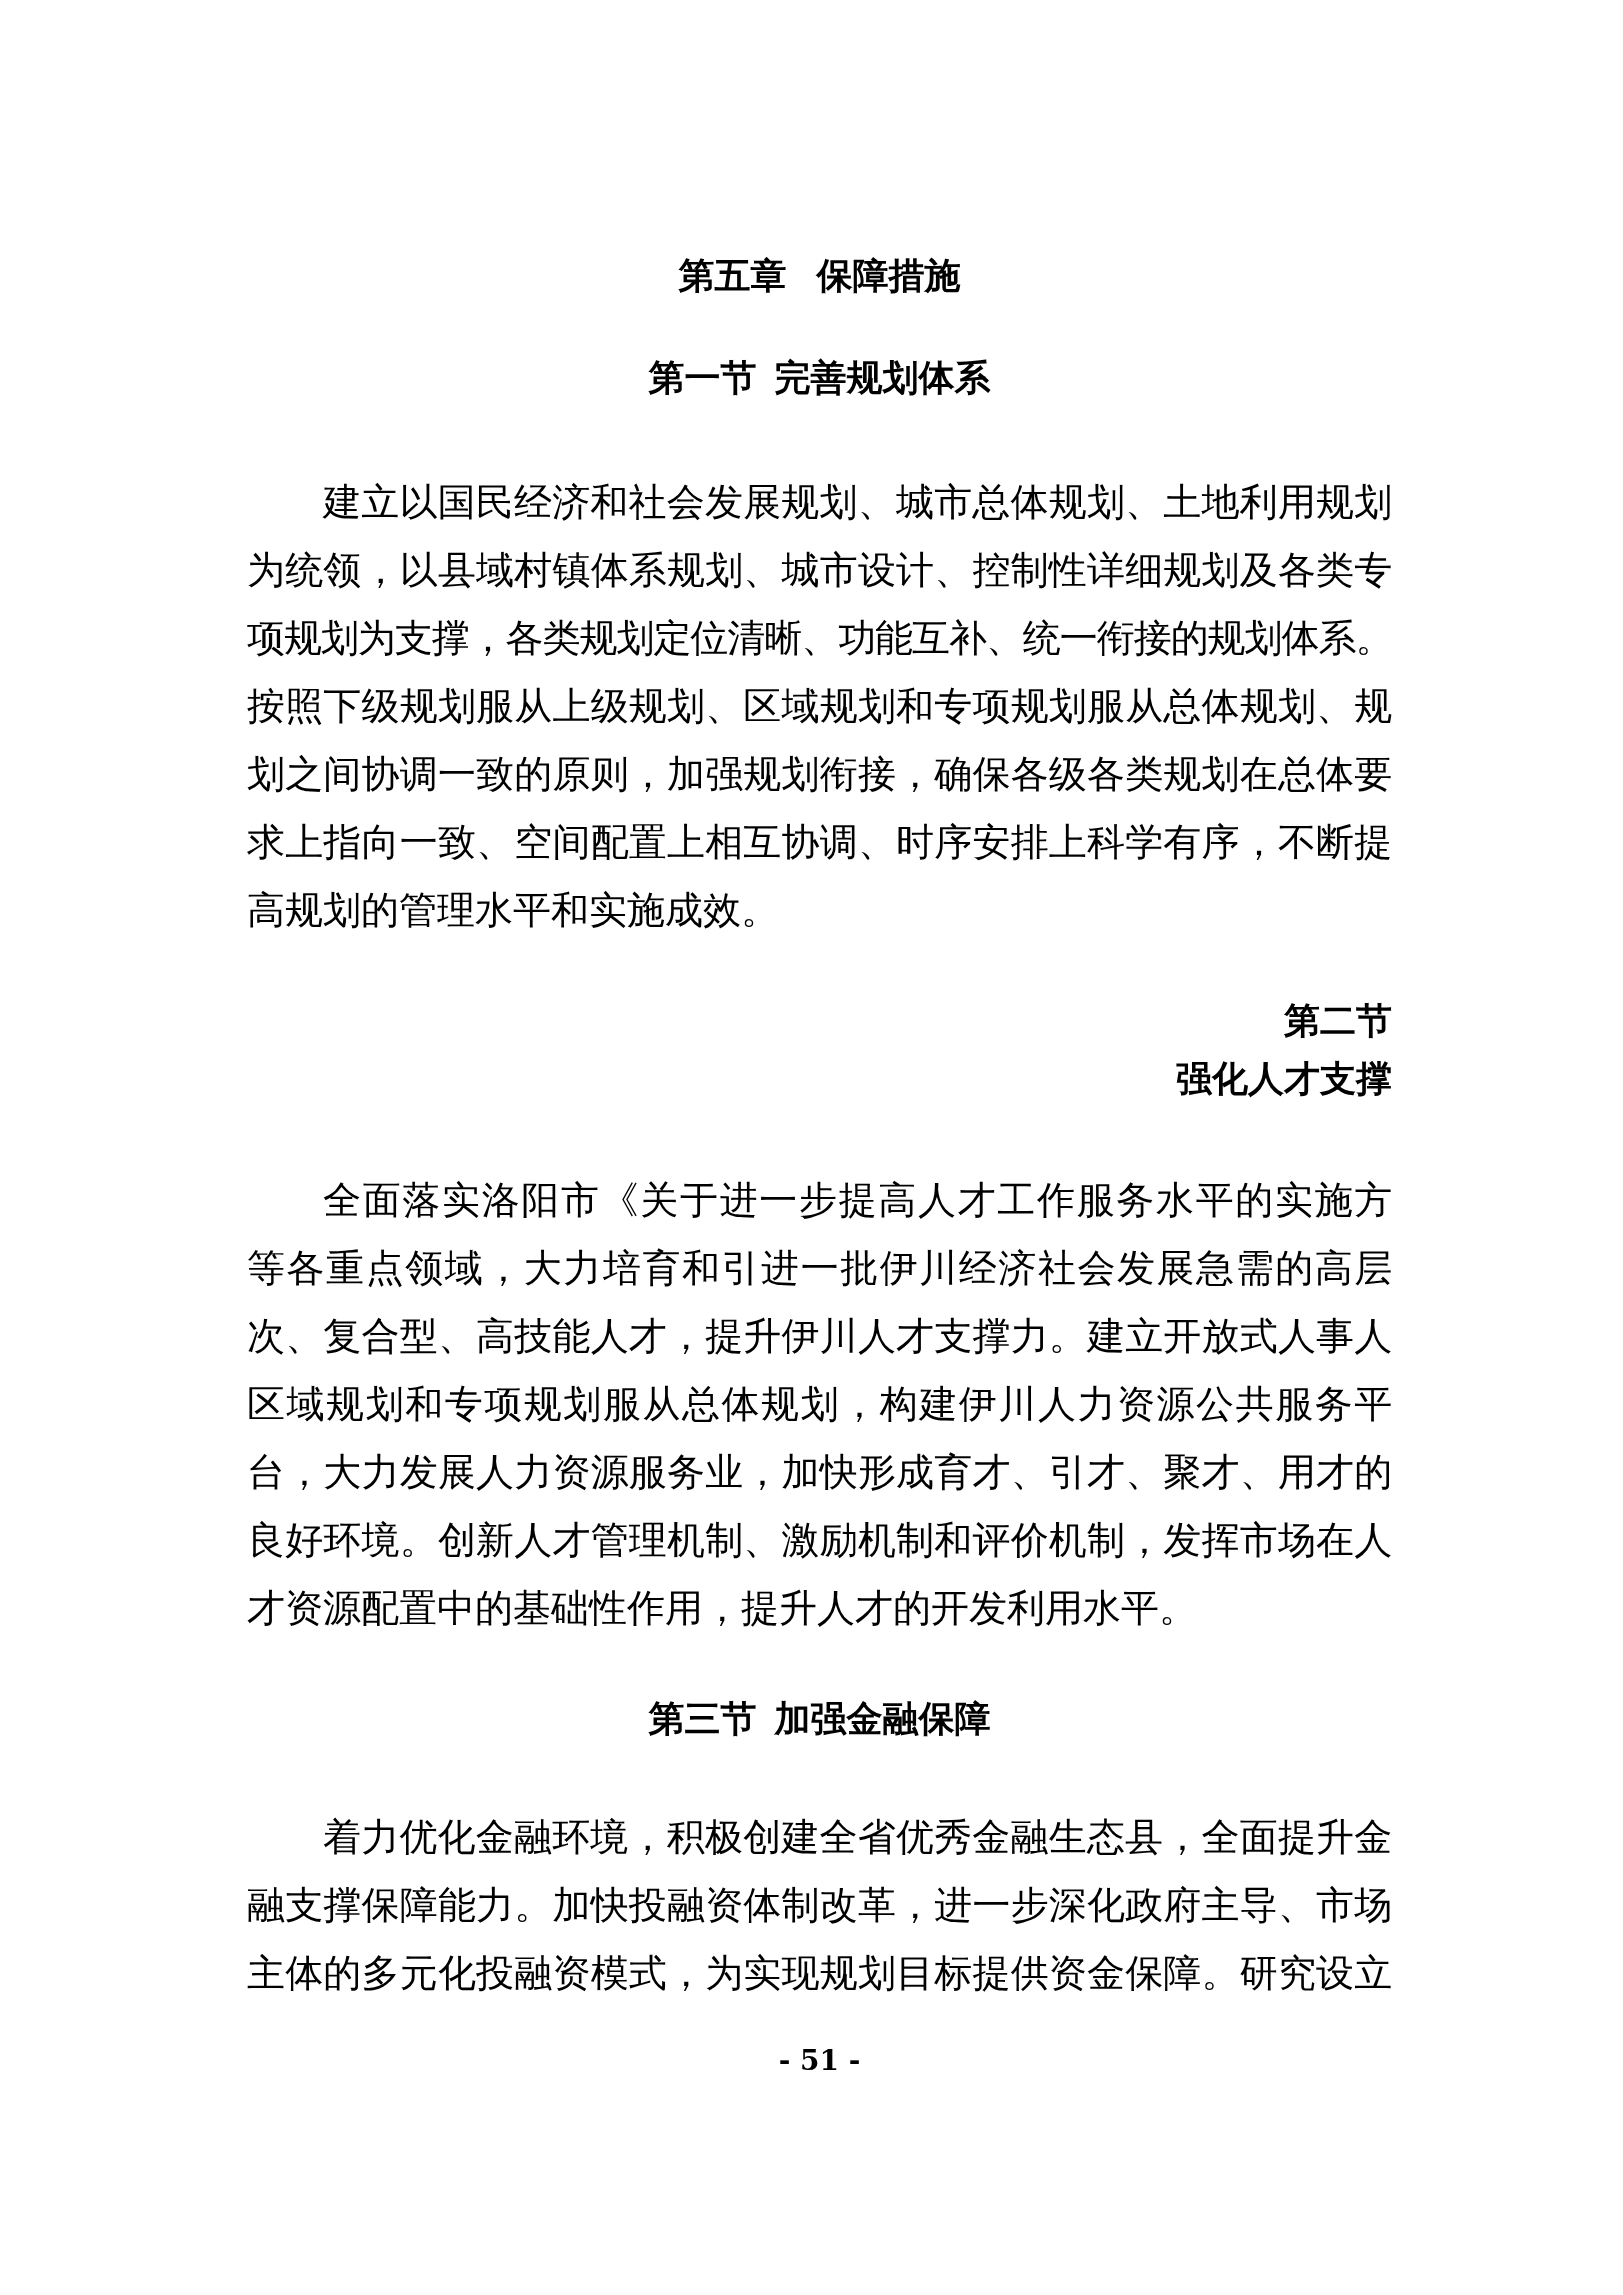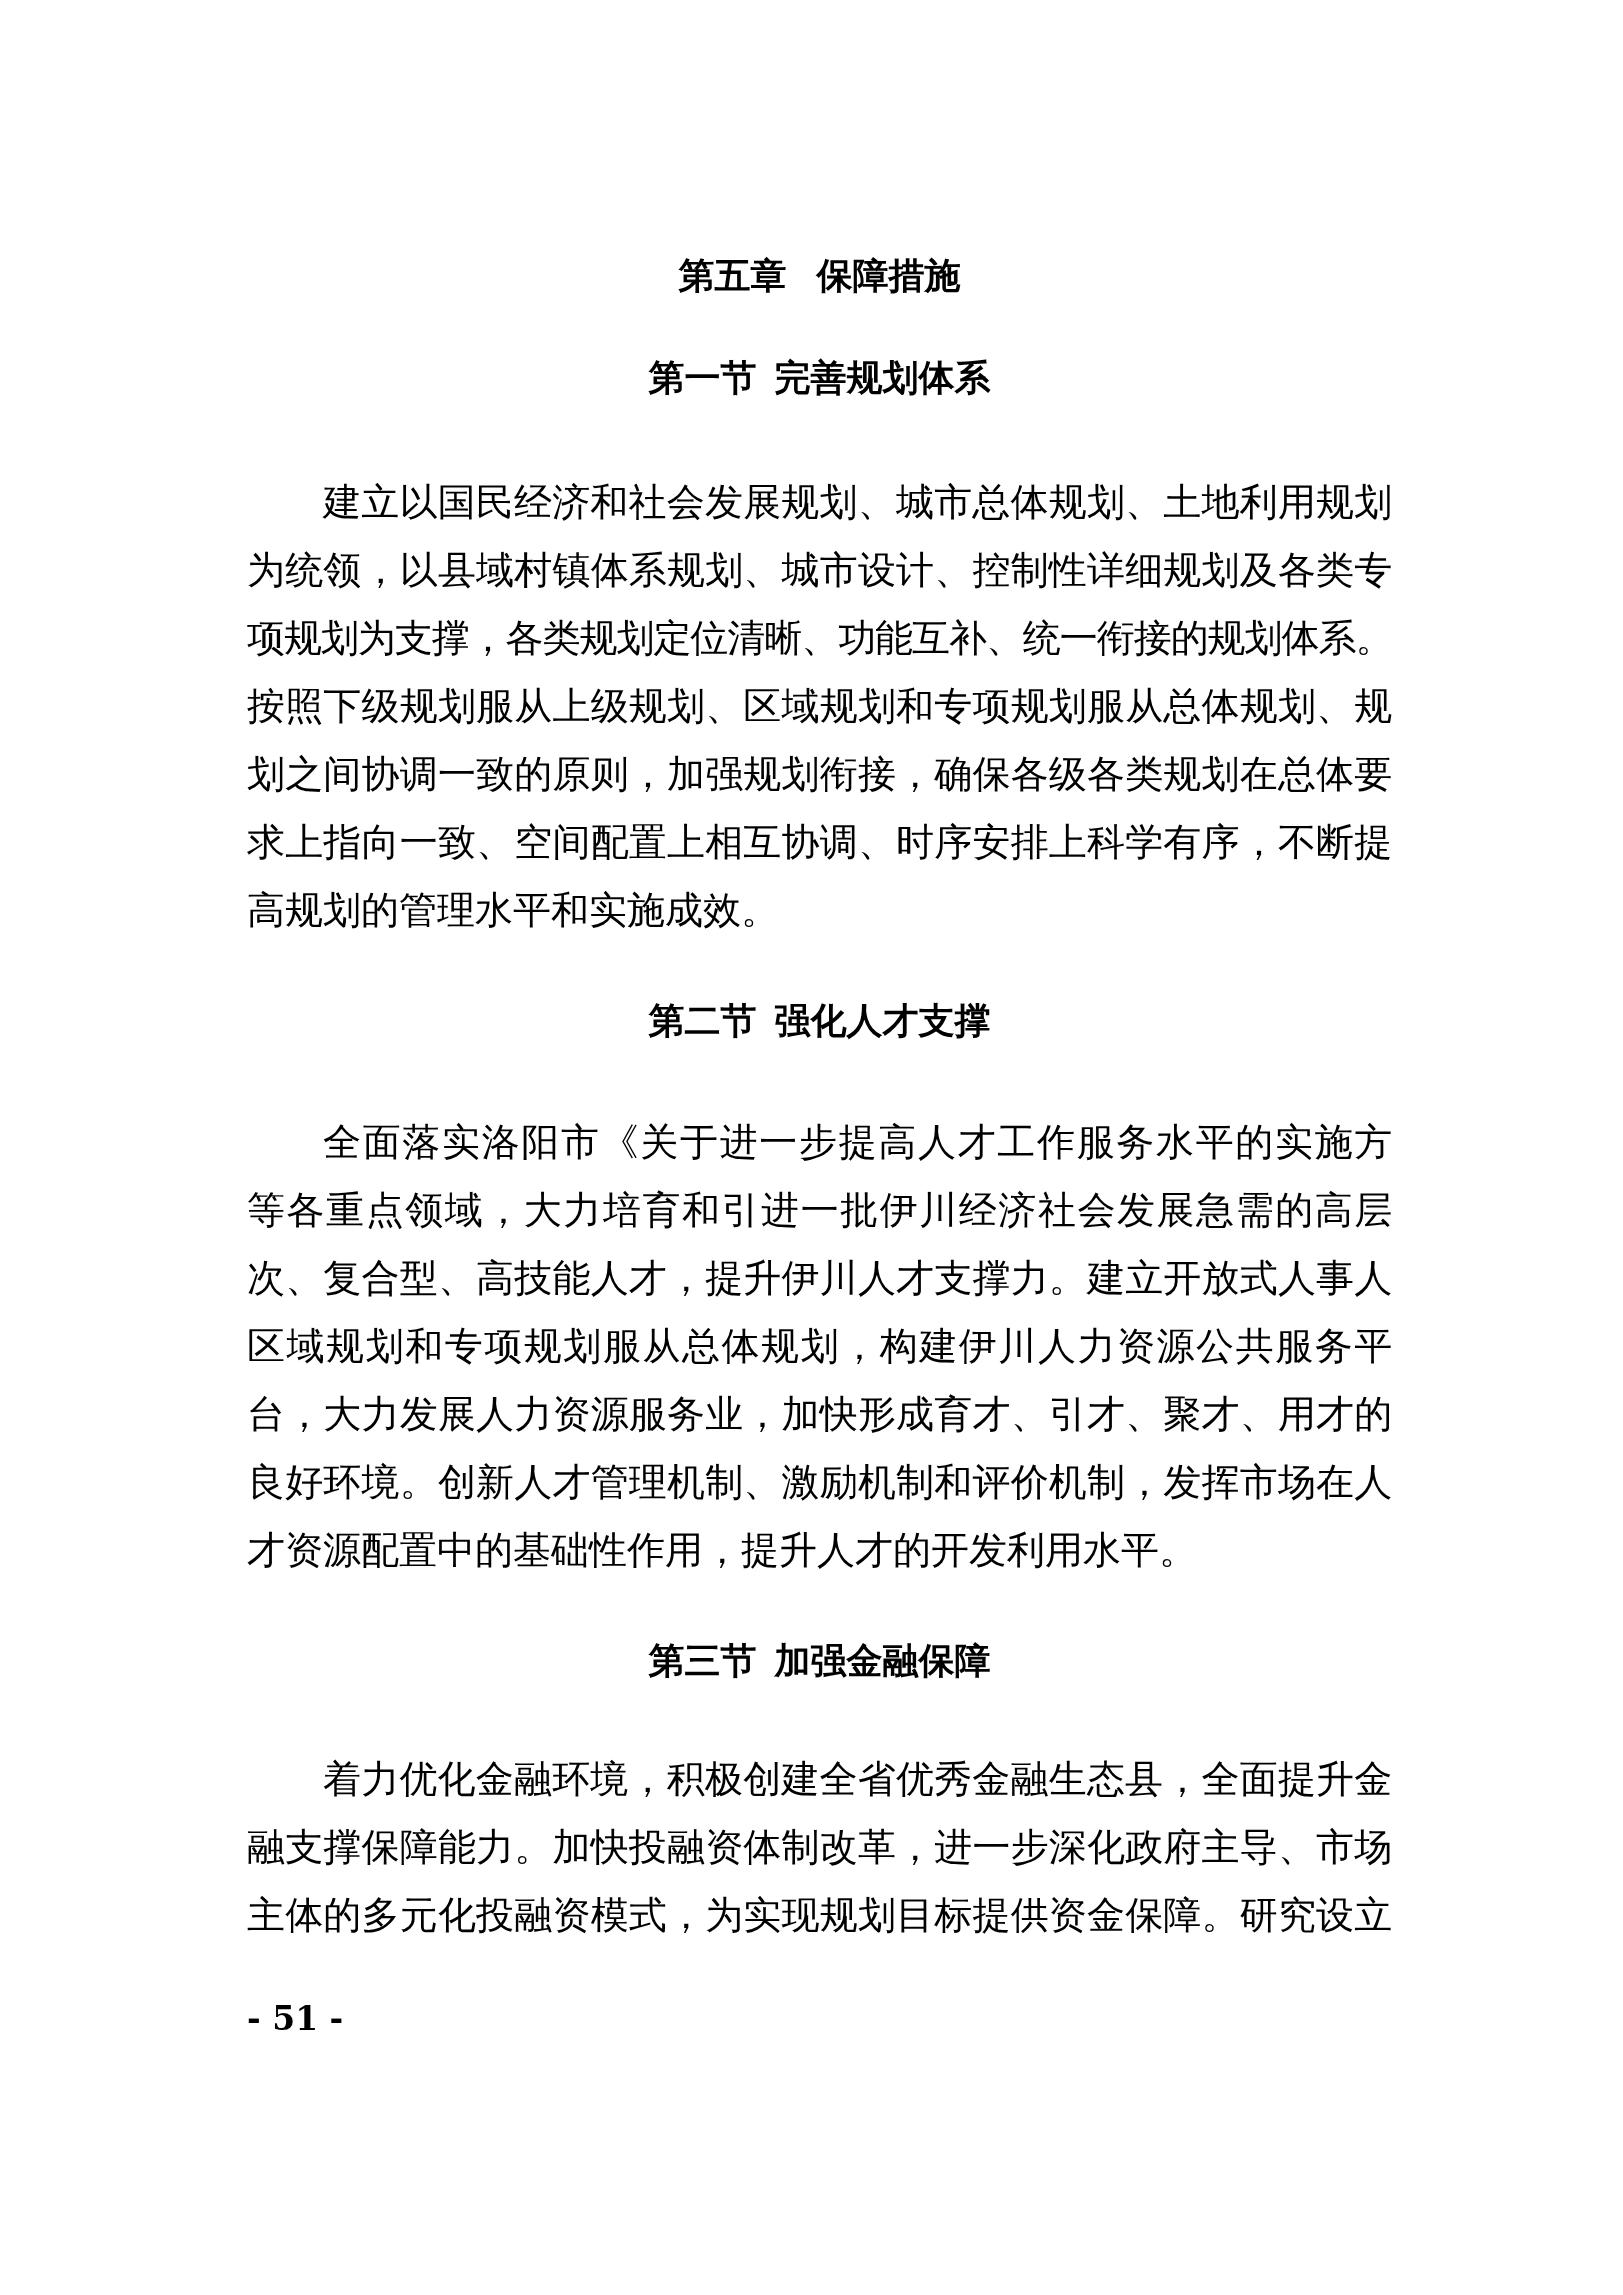--- a/index.html
+++ b/index.html
@@ -25,45 +25,46 @@
     align-items: flex-end;
     font-family: "DejaVu Sans", sans-serif;
     font-weight: 700;
     font-size: 36px;
     line-height: 40px;
     white-space: nowrap;
   }
   .heading.chapter { gap: 30px; margin-top: 256px; }
   .heading.sec { gap: 18px; }
   .heading.sec-1 { margin-top: 62px; }
-  .heading.sec-2 { margin-top: 57px; }
+  .heading.sec-2 { margin-top: 57px; flex-direction: column; }
   .heading.sec-3 { margin-top: 57px; }
   
   .para {
     font-family: "DejaVu Serif", serif;
     font-size: 38px;
     line-height: 68px;
   }
   .para.p-1 { margin-top: 70px; }
   .para.p-2 { margin-top: 67px; }
   .para.p-3 { margin-top: 64px; }
   .line {
     white-space: nowrap;
     text-align: justify;
     text-align-last: justify;
     letter-spacing: -0.3px;
   }
   .line.start { text-indent: 76px; }
   .line.end { text-align-last: left; letter-spacing: 0; }
   .line.sq { letter-spacing: -1.4px; }
   .footer {
-    margin-top: 51px;
+    margin-top: 35px;
+    text-align: center;
     font-family: "DejaVu Serif", serif;
     font-weight: 700;
-    font-size: 33px;
+    font-size: 28px;
     line-height: 38px;
   }
 </style>
 </head>
 <body>
 
 <div class="page">
 
   <div class="heading chapter">
     <span>第五章</span>

